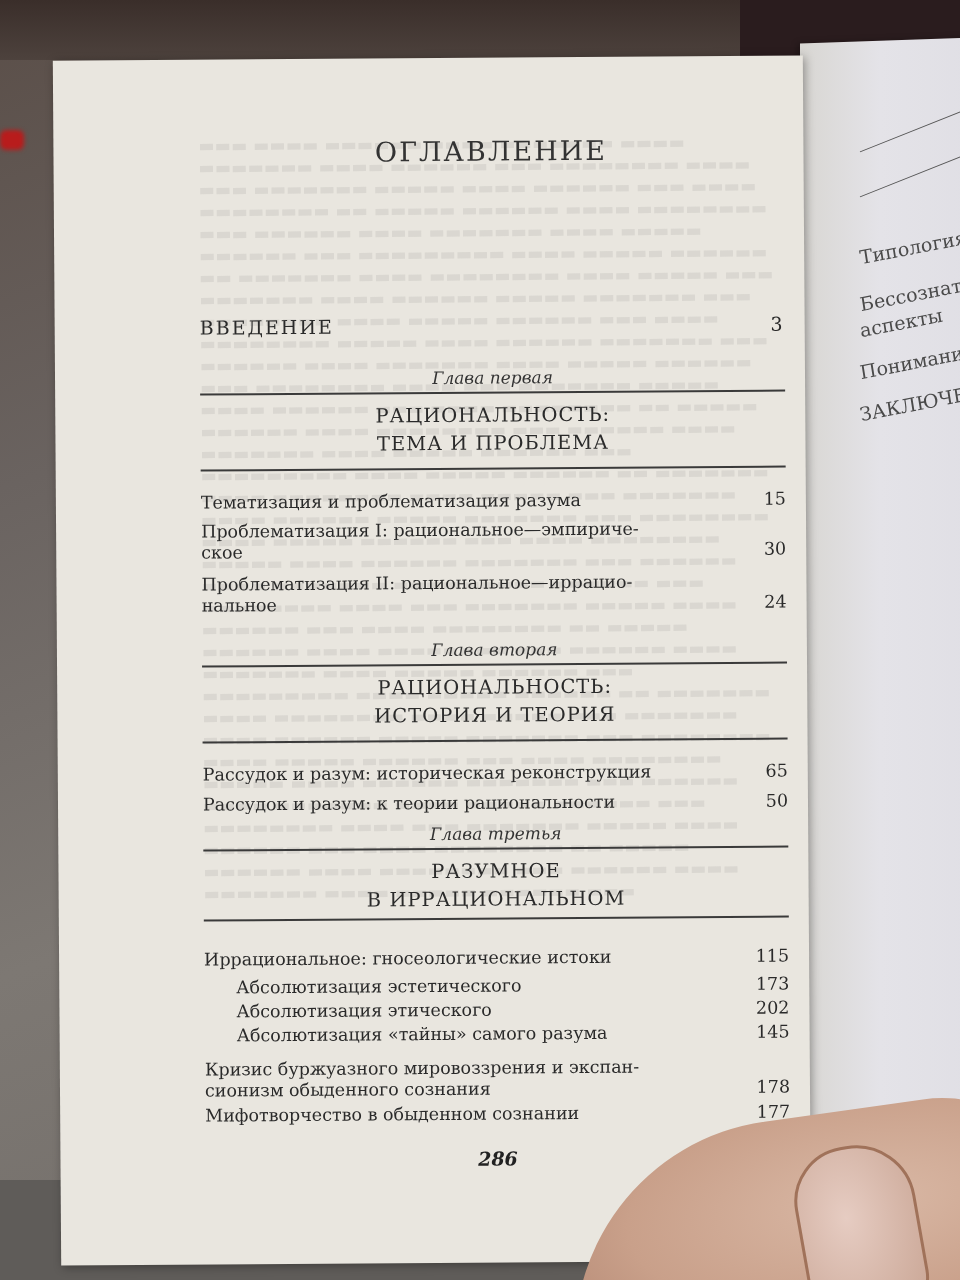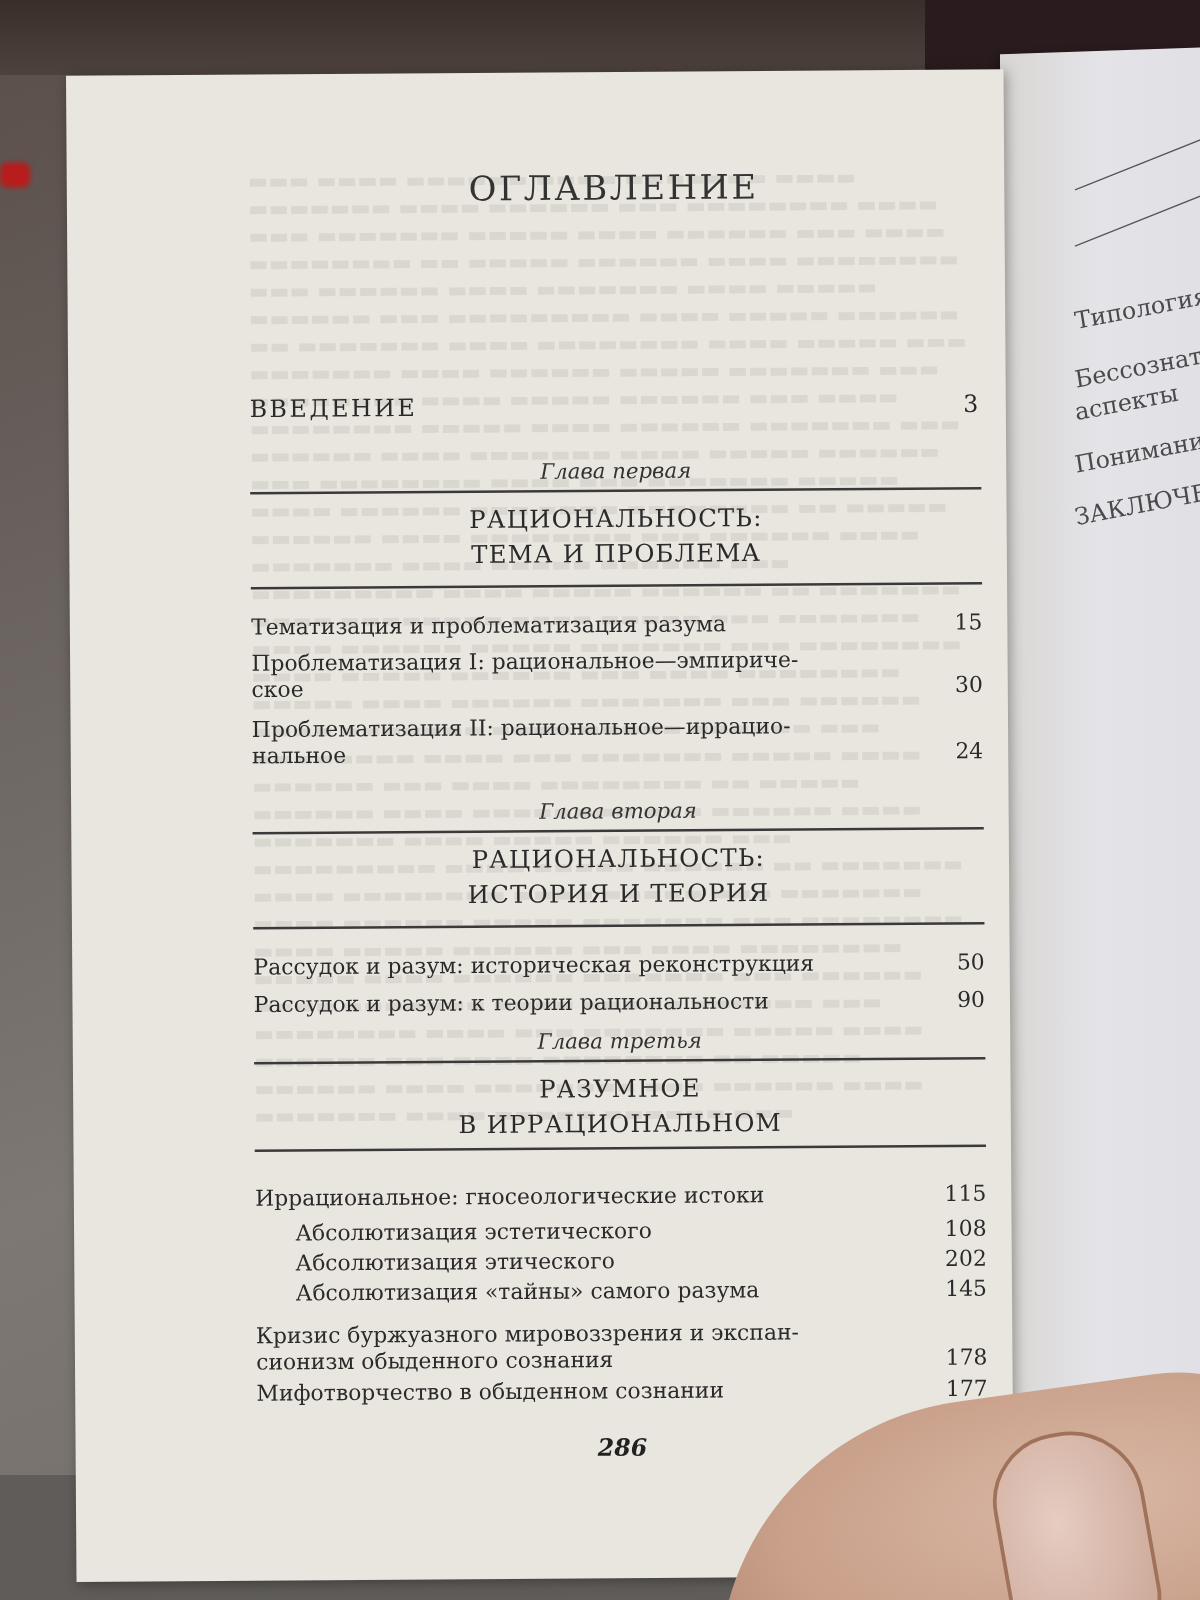--- a/index.html
+++ b/index.html
@@ -147,42 +147,42 @@
     <div class="chapter-label" style="top:582px;">Глава вторая</div>
     <div class="rule" style="top:606px;"></div>
     <div class="chapter-title" style="top:616px;">
       <div>РАЦИОНАЛЬНОСТЬ:</div>
       <div>ИСТОРИЯ И ТЕОРИЯ</div>
     </div>
     <div class="rule" style="top:682px;"></div>
 
     <div class="row" style="top:705px;">
       <span class="lbl">Рассудок и разум: историческая реконструкция</span>
-      <span class="pg">50</span>
+      <span class="pg">65</span>
     </div>
     <div class="row" style="top:735px;">
       <span class="lbl">Рассудок и разум: к теории рациональности</span>
-      <span class="pg">90</span>
+      <span class="pg">50</span>
     </div>
 
     <div class="chapter-label" style="top:766px;">Глава третья</div>
     <div class="rule" style="top:790px;"></div>
     <div class="chapter-title" style="top:800px;">
       <div>РАЗУМНОЕ</div>
       <div>В ИРРАЦИОНАЛЬНОМ</div>
     </div>
     <div class="rule" style="top:860px;"></div>
 
     <div class="row" style="top:890px;">
       <span class="lbl">Иррациональное: гносеологические истоки</span>
       <span class="pg">115</span>
     </div>
     <div class="row indent" style="top:918px;">
       <span class="lbl">Абсолютизация эстетического</span>
-      <span class="pg">108</span>
+      <span class="pg">173</span>
     </div>
     <div class="row indent" style="top:942px;">
       <span class="lbl">Абсолютизация этического</span>
       <span class="pg">202</span>
     </div>
     <div class="row indent" style="top:966px;">
       <span class="lbl">Абсолютизация «тайны» самого разума</span>
       <span class="pg">145</span>
     </div>
     <div class="row" style="top:1000px;">

